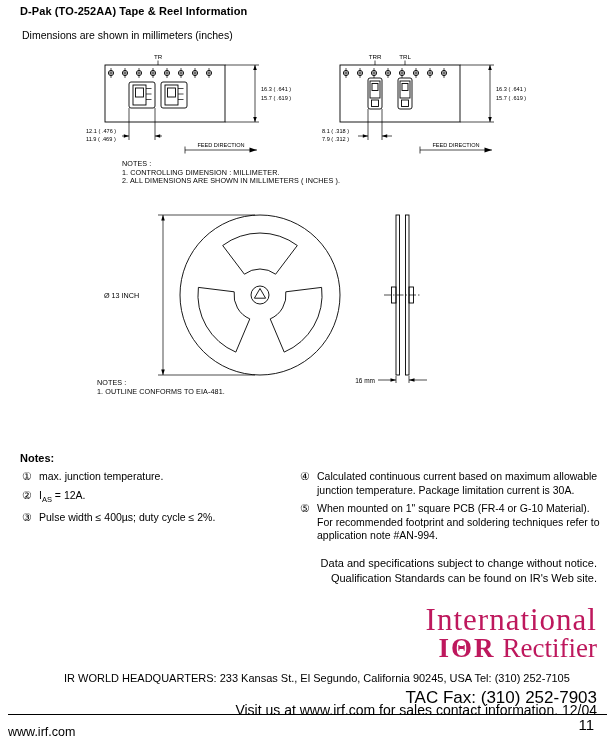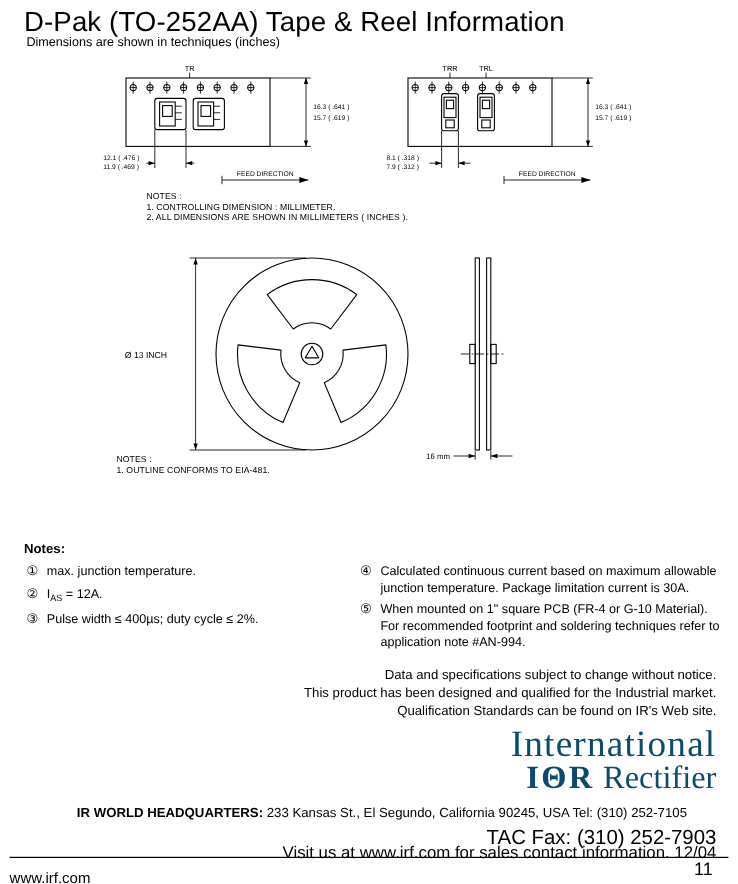--- a/index.html
+++ b/index.html
@@ -3,21 +3,21 @@
 <meta charset="utf-8">
 <style>
   * { margin:0; padding:0; box-sizing:border-box; }
   html,body { background:#ffffff; }
   .page {
     position:relative; width:615px; height:737px; background:#fff;
     font-family:"Liberation Sans", sans-serif; color:#000; overflow:hidden;
   }
   .abs { position:absolute; }
 
-  .title { left:20px; top:5px; font-size:23px; font-weight:normal; letter-spacing:0.1px; }
+  .title { left:20px; top:5px; font-size:11px; font-weight:bold; letter-spacing:0.1px; }
   .subtitle { left:22px; top:29px; font-size:10.5px; }
 
   svg.drw { position:absolute; overflow:visible; }
   svg text { font-family:"Liberation Sans", sans-serif; fill:#000; }
   .shp { fill:none; stroke:#000; stroke-width:0.9; }
   .thin { fill:none; stroke:#000; stroke-width:0.7; }
   .arr { fill:#000; stroke:none; }
   .rj { stroke-linejoin:round; }
   .cl { stroke-dasharray:7 2 1.5 2; }
   .t55 { font-size:5.6px; }
@@ -35,40 +35,40 @@
   .ncol.l { left:22px; width:266px; }
   .ncol.r { left:300px; width:305px; }
   .nitem { display:flex; margin-bottom:5px; }
   .nnum { flex:none; width:17px; font-size:11px; }
   .ntext { flex:1; }
   .nline { white-space:pre; }
   sub { font-size:7.5px; }
 
   .disclaimer { right:18px; top:556px; text-align:right; font-size:11px; line-height:15px; }
 
-  .logo { right:18px; top:604px; text-align:right; font-family:"Liberation Serif", serif; color:#0c4a6e; }
+  .logo { right:18px; top:604px; text-align:right; font-family:"Liberation Serif", serif; color:#be185d; }
   .logo .l1 { font-size:31px; line-height:32px; letter-spacing:1px; }
   .logo .l2 { font-size:27px; line-height:28px; margin-top:-2px; }
   .logo .ior { font-weight:bold; letter-spacing:2px; margin-right:7px; }
 
   .hq { left:20px; top:672px; font-size:11px; width:582px; white-space:nowrap; }
-  .hq b { font-weight:bold;padding-left:44px; }
+  .hq b { font-weight:normal;padding-left:44px; }
   .fax { right:18px; top:688px; font-size:17px; text-align:right; }
   .visit { right:18px; top:702px; font-size:14px; text-align:left; }
   .rule { left:8px; top:714px; width:599px; border-top:1px solid #000; height:0; }
   .site { left:8px; top:725px; font-size:12.5px; }
   .pagenum { right:21px; top:716px; font-size:15px; }
 </style>
 </head>
 <body>
 
 <div class="page">
 
   <div class="abs title">D-Pak (TO-252AA) Tape &amp; Reel Information</div>
-  <div class="abs subtitle">Dimensions are shown in techniques (inches)</div>
+  <div class="abs subtitle">Dimensions are shown in millimeters (inches)</div>
 
   <svg class="drw" style="left:85px;top:50px" width="214" height="112" viewBox="0 0 214 112">
     <defs>
       <g id="holeA">
         <circle r="2.6" class="shp"></circle>
         <line y1="-5" y2="5" class="thin"></line>
         <line x1="-2.6" x2="2.6" class="thin"></line>
       </g>
     </defs>
     <text x="73" y="9" class="t6" text-anchor="middle">TR</text>
@@ -260,21 +260,20 @@
       <span class="ntext">
         <div class="nline">When mounted on 1" square PCB (FR-4 or G-10 Material).</div>
         <div class="nline">For recommended footprint and soldering techniques refer to</div>
         <div class="nline">application note #AN-994.</div>
       </span>
     </div>
   </div>
 
   <div class="abs disclaimer">
     <div>Data and specifications subject to change without notice.</div>
-    <div>This product has been designed and qualified for the Industrial market.</div>
     <div>Qualification Standards can be found on IR's Web site.</div>
   </div>
 
   <div class="abs logo">
     <div class="l1">International</div>
     <div class="l2"><span class="ior">IΘR</span><span>Rectifier</span></div>
   </div>
 
   <div class="abs hq"><b>IR WORLD HEADQUARTERS:</b> <span>233 Kansas St., El Segundo, California 90245, USA Tel: (310) 252-7105</span></div>
   <div class="abs fax">TAC Fax: (310) 252-7903</div>

